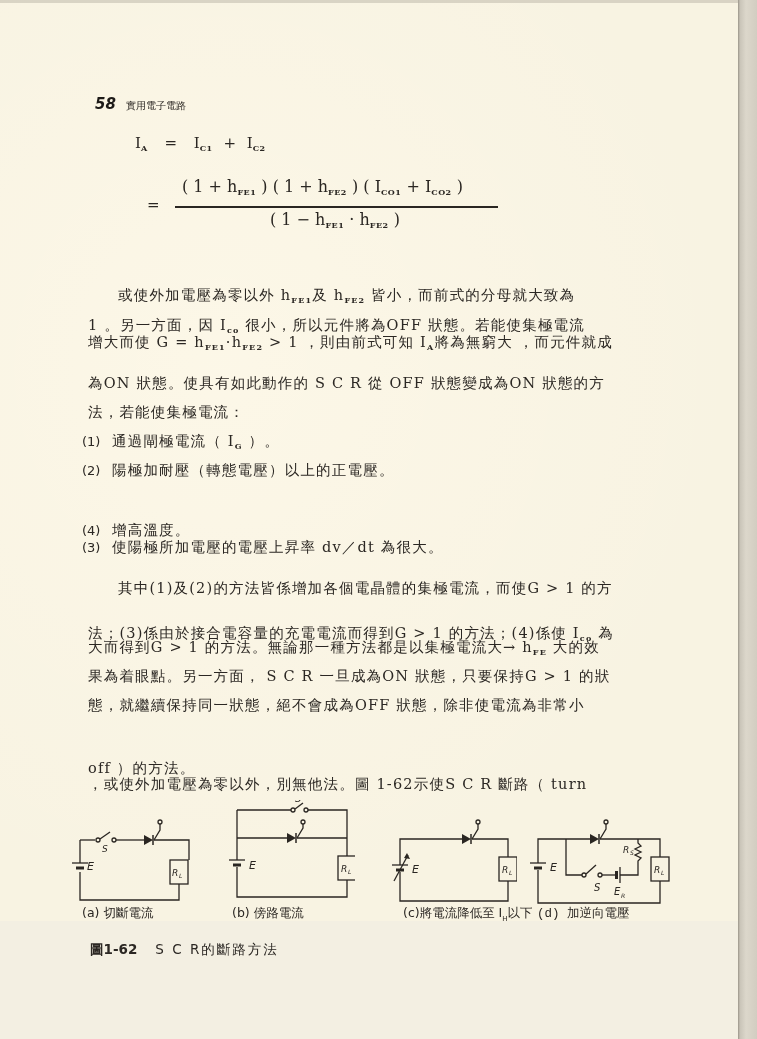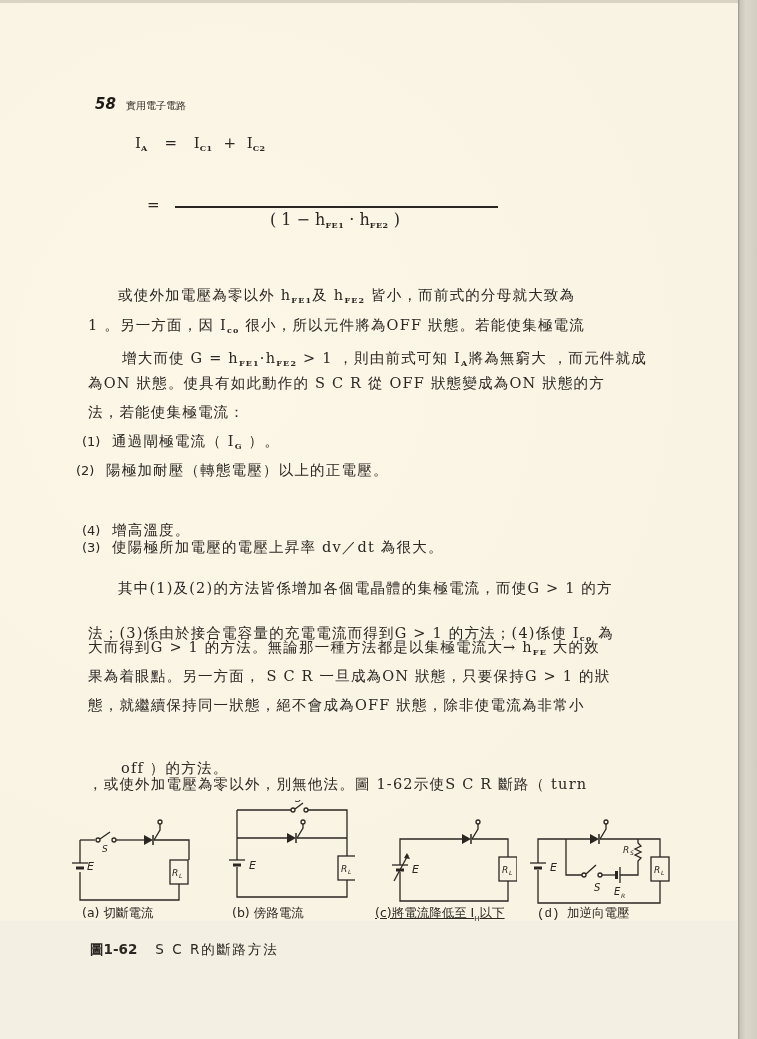--- a/index.html
+++ b/index.html
@@ -51,44 +51,47 @@
 
   <div class="eq" style="left:135px; top:134px;">
     <span>I</span><sub>A</sub>
     <span style="margin:0 12px;">=</span>
     <span>I</span><sub>C1</sub>
     <span style="margin:0 6px;">+</span>
     <span>I</span><sub>C2</sub>
   </div>
 
   <div class="eq" style="left:147px; top:196px;">=</div>
+  <div class="eq" style="left:182px; top:177px; font-size:16px;">
+    <span>( 1 + h</span><sub>FE1</sub><span> ) ( 1 + h</span><sub>FE2</sub><span> ) ( I</span><sub>CO1</sub><span> + I</span><sub>CO2</sub><span> )</span>
+  </div>
   <div class="frac-line"></div>
   <div class="eq" style="left:270px; top:210px; font-size:16px;">
     <span>( 1 − h</span><sub>FE1</sub><span> · h</span><sub>FE2</sub><span> )</span>
   </div>
 
   <div>
     <div class="line" style="left:118px; top:285px;">
       <span>或使外加電壓為零以外 h</span><sub>FE1</sub><span>及 h</span><sub>FE2</sub><span>  皆小，而前式的分母就大致為</span>
     </div>
     <div class="line" style="left:88px; top:315px;">
       <span>1 。另一方面，因 I</span><sub>co</sub><span> 很小，所以元件將為OFF 狀態。若能使集極電流</span>
     </div>
-    <div class="line" style="left:88px; top:348px;margin-left:34px;">
+    <div class="line" style="left:88px; top:332px;">
       <span>增大而使 G = h</span><sub>FE1</sub><span>·h</span><sub>FE2</sub><span> &gt; 1 ，則由前式可知 I</span><sub>A</sub><span>將為無窮大 ，而元件就成</span>
     </div>
     <div class="line" style="left:88px; top:373px;">為ON 狀態。使具有如此動作的 S C R 從 OFF 狀態變成為ON 狀態的方</div>
     <div class="line" style="left:88px; top:402px;">法，若能使集極電流：</div>
   </div>
 
   <div>
     <div class="line" style="left:82px; top:431px;">
       <span class="item-num">(1)</span><span>通過閘極電流（ I</span><sub>G</sub><span> ）。</span>
     </div>
-    <div class="line" style="left:76px; top:460px;">
+    <div class="line" style="left:82px; top:460px;">
       <span class="item-num">(2)</span><span>陽極加耐壓（轉態電壓）以上的正電壓。</span>
     </div>
     <div class="line" style="left:82px; top:490px;margin-top:47px;">
       <span class="item-num">(3)</span><span>使陽極所加電壓的電壓上昇率 dv／dt 為很大。</span>
     </div>
     <div class="line" style="left:82px; top:520px;">
       <span class="item-num">(4)</span><span>增高溫度。</span>
     </div>
   </div>
 
@@ -96,21 +99,21 @@
     <div class="line" style="left:118px; top:578px;">其中(1)及(2)的方法皆係增加各個電晶體的集極電流，而使G &gt; 1 的方</div>
     <div class="line" style="left:88px; top:607px;margin-top:16px;">
       <span>法；(3)係由於接合電容量的充電電流而得到G &gt; 1 的方法；(4)係使 I</span><sub>co</sub><span> 為</span>
     </div>
     <div class="line" style="left:88px; top:637px;">
       <span>大而得到G &gt; 1 的方法。無論那一種方法都是以集極電流大→ h</span><sub>FE</sub><span> 大的效</span>
     </div>
     <div class="line" style="left:88px; top:666px;">果為着眼點。另一方面， S C R 一旦成為ON 狀態，只要保持G &gt; 1 的狀</div>
     <div class="line" style="left:88px; top:695px;">態，就繼續保持同一狀態，絕不會成為OFF 狀態，除非使電流為非常小</div>
     <div class="line" style="left:88px; top:741px;margin-top:33px;">，或使外加電壓為零以外，別無他法。圖 1-62示使S C R 斷路（ turn</div>
-    <div class="line" style="left:88px; top:758px;margin-left:33px;">off ）的方法。</div>
+    <div class="line" style="left:88px; top:758px;">off ）的方法。</div>
   </div>
 
   <div>
 
     <div class="circuit" style="left:70px; top:810px;">
       <svg width="120" height="92" viewBox="0 0 120 92">
         <g stroke="#2a2622" stroke-width="1.3" fill="none">
           <path d="M10 30 L25 30"></path>
           <circle cx="28" cy="30" r="2"></circle>
           <line x1="30" y1="29" x2="40" y2="22"></line>
@@ -177,21 +180,21 @@
           <line x1="2" y1="66" x2="16" y2="40"></line>
         </g>
         <polygon points="15,38 18,44 12,43" fill="#2a2622"></polygon>
         <polygon points="70,19 70,29 79,24" fill="#2a2622"></polygon>
         <line x1="79" y1="19" x2="79" y2="29" stroke="#2a2622" stroke-width="1.5"></line>
         <text x="20" y="58" font-family="DejaVu Sans, sans-serif" font-style="italic" font-size="11" fill="#2a2622">E</text>
         <text x="110" y="58" font-family="DejaVu Sans, sans-serif" font-style="italic" font-size="9" fill="#2a2622">R</text>
         <text x="117" y="60" font-family="DejaVu Sans, sans-serif" font-style="italic" font-size="6" fill="#2a2622">L</text>
       </svg>
     </div>
-    <div class="caption" style="left:375px; top:905px;text-decoration:underline;">
+    <div class="caption" style="left:403px; top:905px;">
       <span>(c)將電流降低至 I</span><sub style="font-size:7px;">H</sub><span>以下</span>
     </div>
 
     <div class="circuit" style="left:530px; top:815px;">
       <svg width="140" height="92" viewBox="0 0 140 92">
         <g stroke="#2a2622" stroke-width="1.3" fill="none">
           <path d="M8 48 L8 24 L60 24"></path>
           <path d="M70 24 L130 24 L130 42"></path>
           <path d="M70 24 L76 14 L76 9"></path>
           <circle cx="76" cy="7" r="2"></circle>

